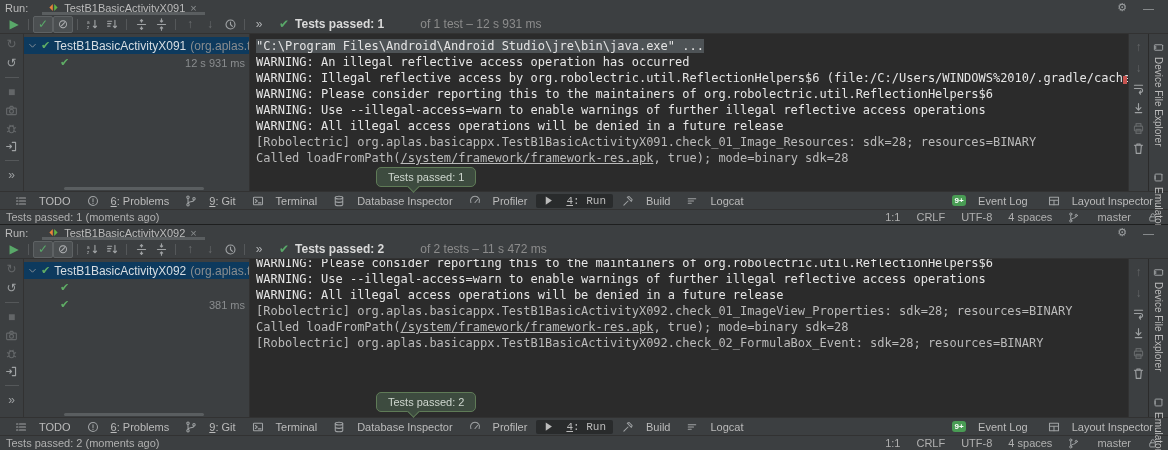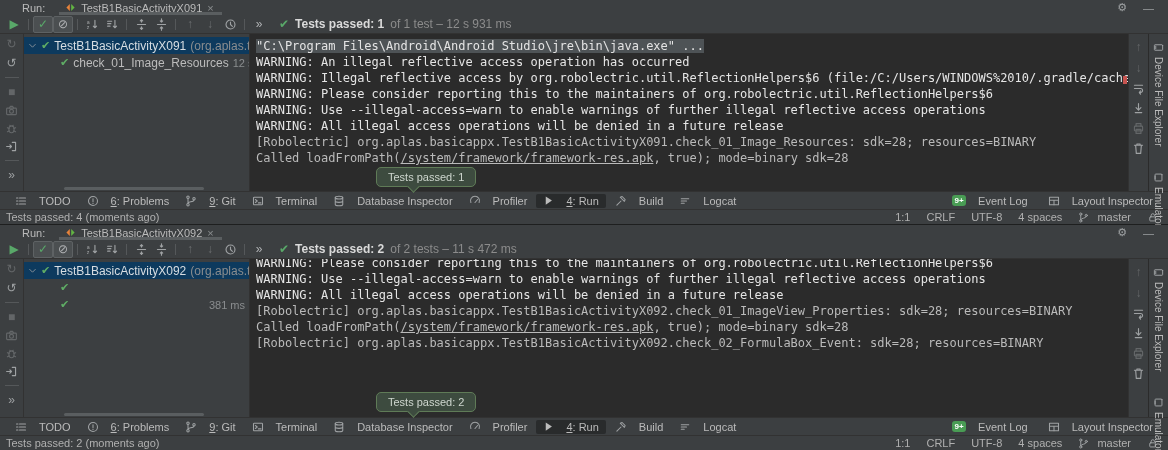--- a/index.html
+++ b/index.html
@@ -4,21 +4,21 @@
 <style>
   * { box-sizing: border-box; margin: 0; padding: 0; }
   html,body { width:1168px; height:450px; overflow:hidden; background:#3c3f41;
     font-family:"Liberation Sans", sans-serif; }
   .panel { width:1168px; height:225px; display:flex; flex-direction:column;
     background:#3c3f41; position:relative; }
   .panel.first { border-bottom:1px solid #1e1f1f; }
 
   
   .tabbar { height:15px; flex:0 0 15px; display:flex; align-items:center;
-    font-size:11px; color:#bbbbbb; padding-left:22px; background:#3c3f41; }
+    font-size:11px; color:#bbbbbb; padding-left:5px; background:#3c3f41; }
   .runlabel { margin-right:14px; color:#bbbbbb; }
   .tab { display:flex; align-items:center; gap:5px; padding:0 8px 0 6px; height:15px;
     position:relative; }
   .tab::after { content:""; position:absolute; left:0; right:0; bottom:0; height:3px;
     background:#5a5e60; }
   .tab .close { color:#8a8d8f; font-size:11px; }
   .cfgicon { display:inline-flex; }
   .tabbar-right { margin-left:auto; display:flex; gap:16px; padding-right:14px;
     color:#9da0a2; font-size:11px; align-items:center; }
 
@@ -27,21 +27,21 @@
     border-bottom:1px solid #323232; padding-left:4px; color:#afb1b3; font-size:12px; }
   .tbtn { min-width:20px; height:17px; display:flex; align-items:center;
     justify-content:center; border:1px solid transparent; border-radius:2px; }
   .tbtn.on { background:#4b4f51; border-color:#5e6264; }
   .tbtn.dim { opacity:.4; }
   .tb-sep { width:1px; height:11px; background:#55585a; margin:0 4px; }
   .green { color:#59a869; }
   .summary { display:flex; align-items:center; gap:6px; margin-left:10px;
     white-space:nowrap; }
   .summary .strong { color:#dadada; font-weight:bold; }
-  .summary .rest { color:#8c8c8c; }
+  .summary .rest { color:#8c8c8c;margin-left:30px; }
 
   
   .main { flex:1 1 auto; min-height:0; display:flex; position:relative; }
   .leftstrip { flex:0 0 24px; border-right:1px solid #323232; display:flex;
     flex-direction:column; align-items:center; padding-top:3px; gap:5px;
     color:#9da0a2; font-size:12px; }
   .ls-sep { width:14px; height:1px; background:#55585a; margin:2px 0; }
   .dimico { opacity:.4; }
 
   .tree { flex:0 0 226px; border-right:1px solid #323232; padding-top:3px;
@@ -74,32 +74,32 @@
     display:flex; flex-direction:column; align-items:center; gap:26px; padding-top:8px; }
   .stripe-btn { display:flex; flex-direction:column; align-items:center; gap:4px; }
   .stripe-label { writing-mode:vertical-rl; font-size:10px; color:#bbbbbb;
     white-space:nowrap; }
 
   
   .twbar { height:18px; flex:0 0 18px; border-top:1px solid #323232; display:flex;
     align-items:center; font-size:11px; color:#bbbbbb; padding:0 8px; gap:2px; }
   .twitem { display:flex; align-items:center; gap:12px; padding:1px 7px;
     border-radius:2px; white-space:nowrap; }
-  .twitem.selected { background:#292b2c; }
+  .twitem.selected { background:#292b2c;font-family:Liberation Mono, monospace; }
   .mn { text-decoration:underline; }
   .tw-right { margin-left:auto; display:flex; gap:6px; }
   .elbadge { min-width:14px; height:11px; background:#499c54; border-radius:3px;
     color:#fff; font-size:8px; font-weight:bold; display:flex; align-items:center;
     justify-content:center; padding:0 1px; }
 
   
   .statusbar { height:15px; flex:0 0 15px; border-top:1px solid #323232; display:flex;
     align-items:center; font-size:11px; color:#b0b0b0; padding:0 10px 0 6px; }
   .sb-right { margin-left:auto; display:flex; gap:16px; align-items:center; }
-  .sb-git { display:flex; gap:8px; align-items:center;justify-content:space-between; }
+  .sb-git { display:flex; gap:18px; align-items:center;justify-content:space-between; }
 
   
   .tooltip { position:absolute; left:376px; top:167px; z-index:10; background:#3d4b3f;
     border:1px solid #5f7b57; border-radius:5px; color:#ced6ce; font-size:11px;
     padding:3px 11px; white-space:nowrap; }
   .tooltip::after { content:""; position:absolute; left:32px; bottom:-5px; width:8px;
     height:8px; background:#3d4b3f; border-right:1px solid #5f7b57;
     border-bottom:1px solid #5f7b57; transform:rotate(45deg); }
 
   svg.svgi { stroke:#9fa2a4; fill:none; stroke-width:1.4; stroke-linecap:round;
@@ -210,21 +210,20 @@
               <path d="M3 6l5 5 5-5"></path>
             </svg>
         </span>
         <span class="tcheck">✔</span>
         <span>TestB1BasicActivityX091</span>
         <span class="pkg">(org.aplas.t</span>
 
       </div>
       <div class="trow child">
         <span class="tcheck">✔</span>
-        <span>check_01_Image_Resources</span>
         <span class="time">12 s 931 ms</span>
       </div>
       <div class="tree-hscroll"></div>
     </div>
 
     <div class="console">
       <div class="cline"><span class="sel">"C:\Program Files\Android\Android Studio\jre\bin\java.exe" ...</span></div>
       <div class="cline warn">WARNING: An illegal reflective access operation has occurred</div>
       <div class="cline warn">WARNING: Illegal reflective access by org.robolectric.util.ReflectionHelpers$6 (file:/C:/Users/WINDOWS%2010/.gradle/caches/modules-2/files-2.</div>
       <div class="cline warn">WARNING: Please consider reporting this to the maintainers of org.robolectric.util.ReflectionHelpers$6</div>
@@ -376,21 +375,21 @@
               <rect x="2" y="3" width="12" height="10"></rect>
               <path d="M2 7h12 M8 7v6"></path>
             </svg>
         </span>
         <span>Layout Inspector</span>
       </div>
     </div>
   </div>
 
   <div class="statusbar">
-    <span>Tests passed: 4 (moments ago)</span>
+    <span>Tests passed: 1 (moments ago)</span>
     <div class="sb-right">
       <span>1:1</span>
       <span>CRLF</span>
       <span>UTF-8</span>
       <span>4 spaces</span>
       <span class="sb-git">
         <span class="icon">
           <svg class="svgi" width="11" height="11" viewBox="0 0 16 16">
               <circle cx="4" cy="3" r="1.6"></circle>
               <circle cx="4" cy="13" r="1.6"></circle>

